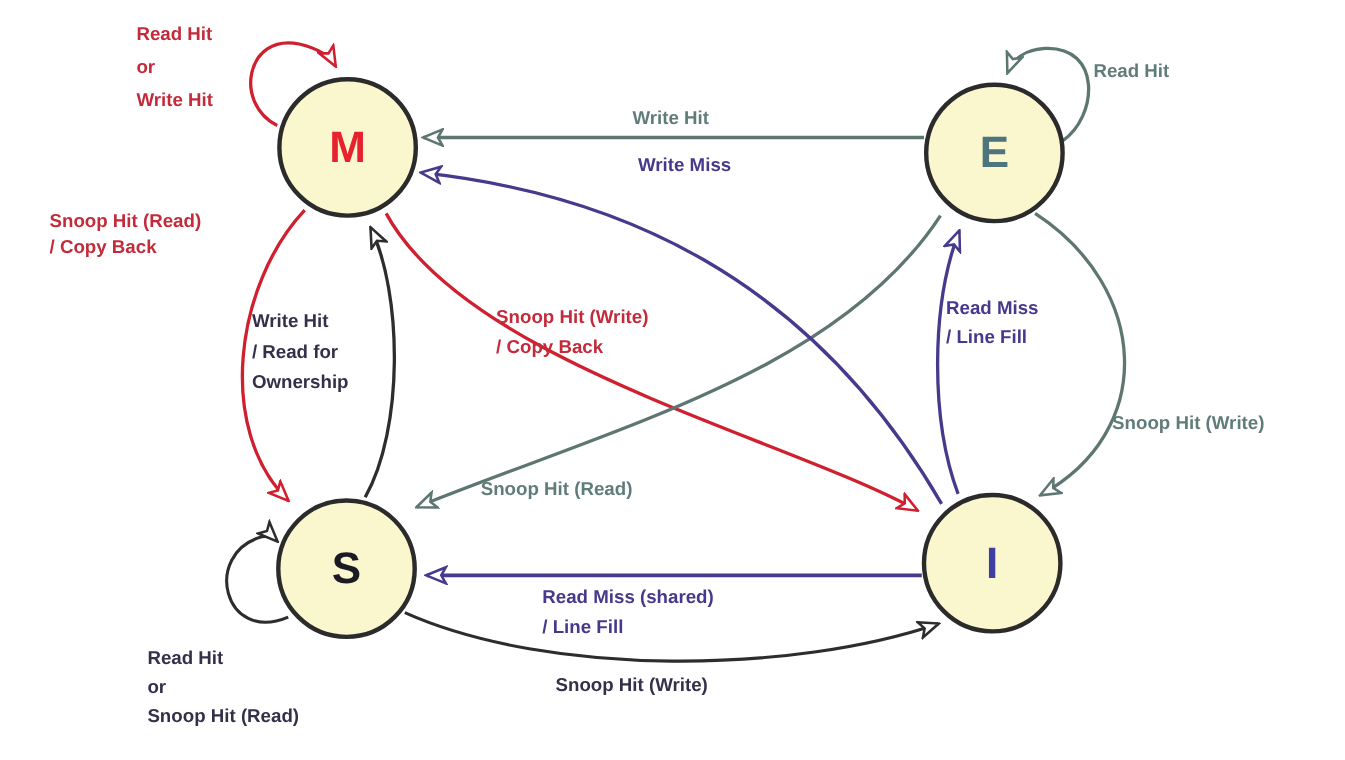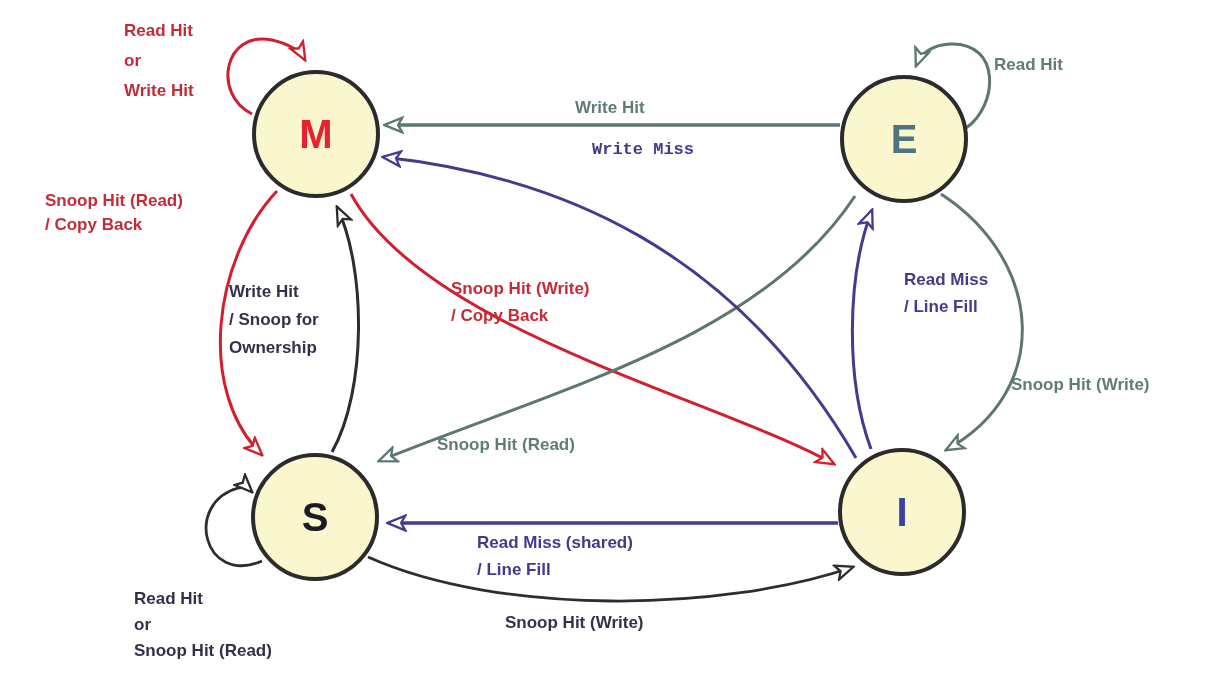--- a/index.html
+++ b/index.html
@@ -88,54 +88,54 @@
   </div>
 
   <div class="lbl gray" style="left:994px; top:51px;">
     <div>Read Hit</div>
   </div>
 
   <div class="lbl gray" style="left:575px; top:94px;">
     <div>Write Hit</div>
   </div>
 
-  <div class="lbl purple" style="left:592px; top:135px; line-height:29px;font-family:Liberation Mono, monospace;">
+  <div class="lbl purple" style="left:580px; top:135px; line-height:29px;">
     <div>Write Miss</div>
   </div>
 
   <div class="lbl red" style="left:45px; top:189px; line-height:24px;">
     <div>Snoop Hit (Read)</div>
     <div>/ Copy Back</div>
   </div>
 
   <div class="lbl blk" style="left:229px; top:278px; line-height:28px;">
     <div>Write Hit</div>
-    <div>/ Snoop for</div>
+    <div>/ Read for</div>
     <div>Ownership</div>
   </div>
 
   <div class="lbl red" style="left:451px; top:275px;">
     <div>Snoop Hit (Write)</div>
     <div>/ Copy Back</div>
   </div>
 
   <div class="lbl gray" style="left:437px; top:431px;">
     <div>Snoop Hit (Read)</div>
   </div>
 
-  <div class="lbl purple" style="left:904px; top:266px;">
+  <div class="lbl purple" style="left:860px; top:266px;">
     <div>Read Miss</div>
     <div>/ Line Fill</div>
   </div>
 
   <div class="lbl gray" style="left:1011px; top:371px;">
     <div>Snoop Hit (Write)</div>
   </div>
 
-  <div class="lbl purple" style="left:477px; top:529px;">
+  <div class="lbl purple" style="left:493px; top:529px;">
     <div>Read Miss (shared)</div>
     <div>/ Line Fill</div>
   </div>
 
   <div class="lbl blk" style="left:505px; top:609px;">
     <div>Snoop Hit (Write)</div>
   </div>
 
   <div class="lbl blk" style="left:134px; top:586px; line-height:26px;">
     <div>Read Hit</div>

